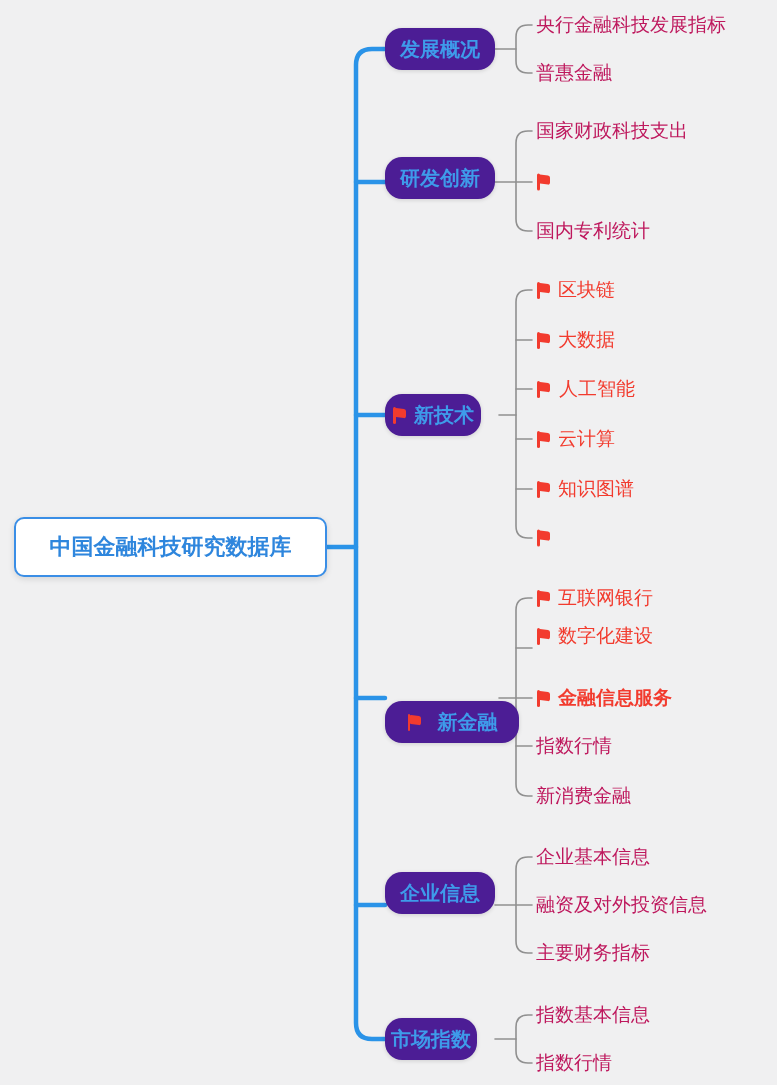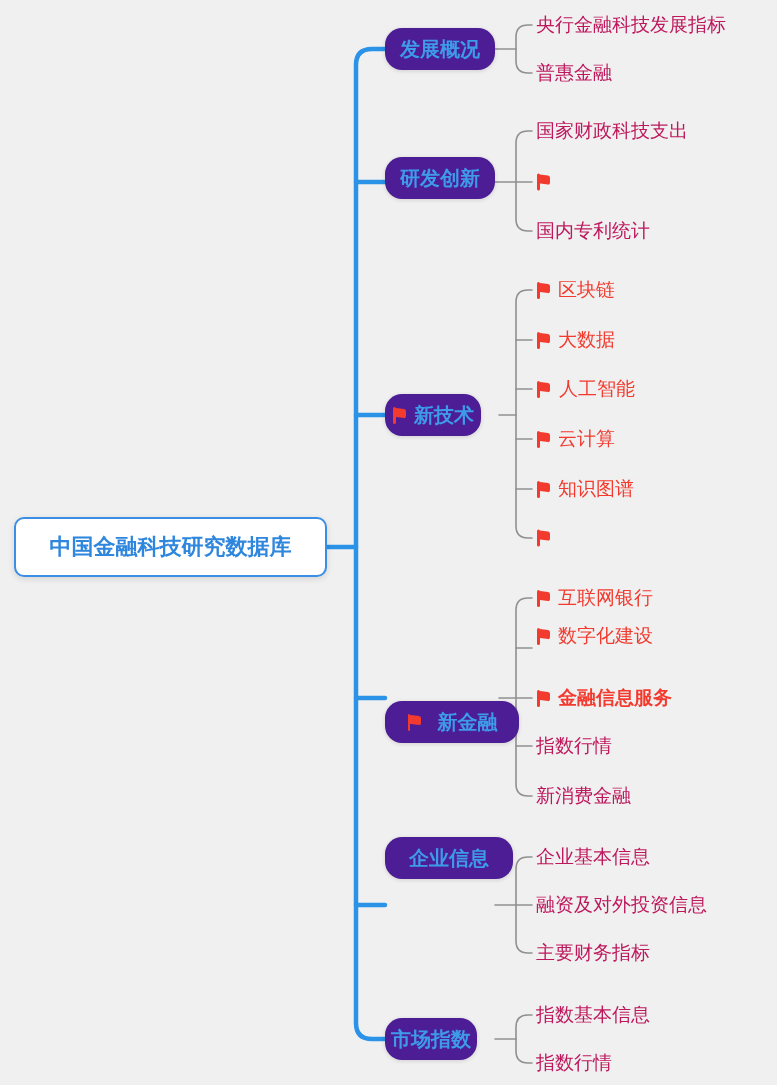--- a/index.html
+++ b/index.html
@@ -106,21 +106,21 @@
     <span>研发创新</span>
   </div>
   <div class="branch-node" style="top:415px;width:96px;">
     <span class="flag"></span>
     <span>新技术</span>
   </div>
   <div class="branch-node" style="top:722px;width:134px;gap:16px;">
     <span class="flag"></span>
     <span>新金融</span>
   </div>
-  <div class="branch-node" style="top:858px;width:128px;justify-content:center;">
+  <div class="branch-node" style="top:893px;width:110px;justify-content:center;">
     <span>企业信息</span>
   </div>
   <div class="branch-node" style="top:1039px;width:92px;">
     <span>市场指数</span>
   </div>
 
   <div class="leaf" style="top:25px;">
     <span>央行金融科技发展指标</span>
   </div>
   <div class="leaf" style="top:73px;">

